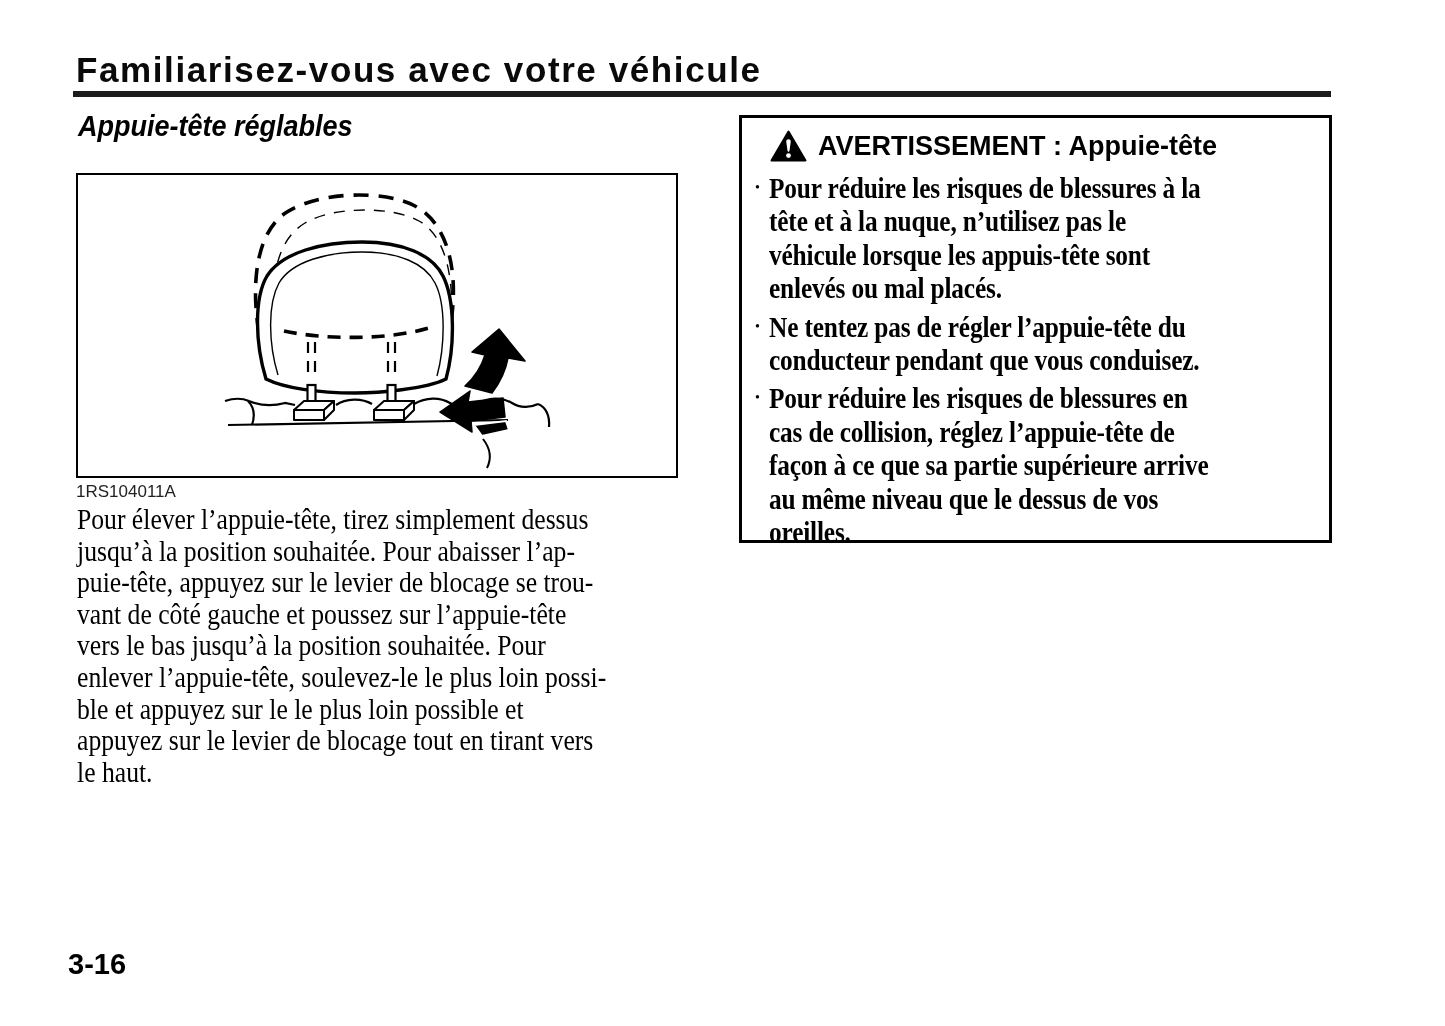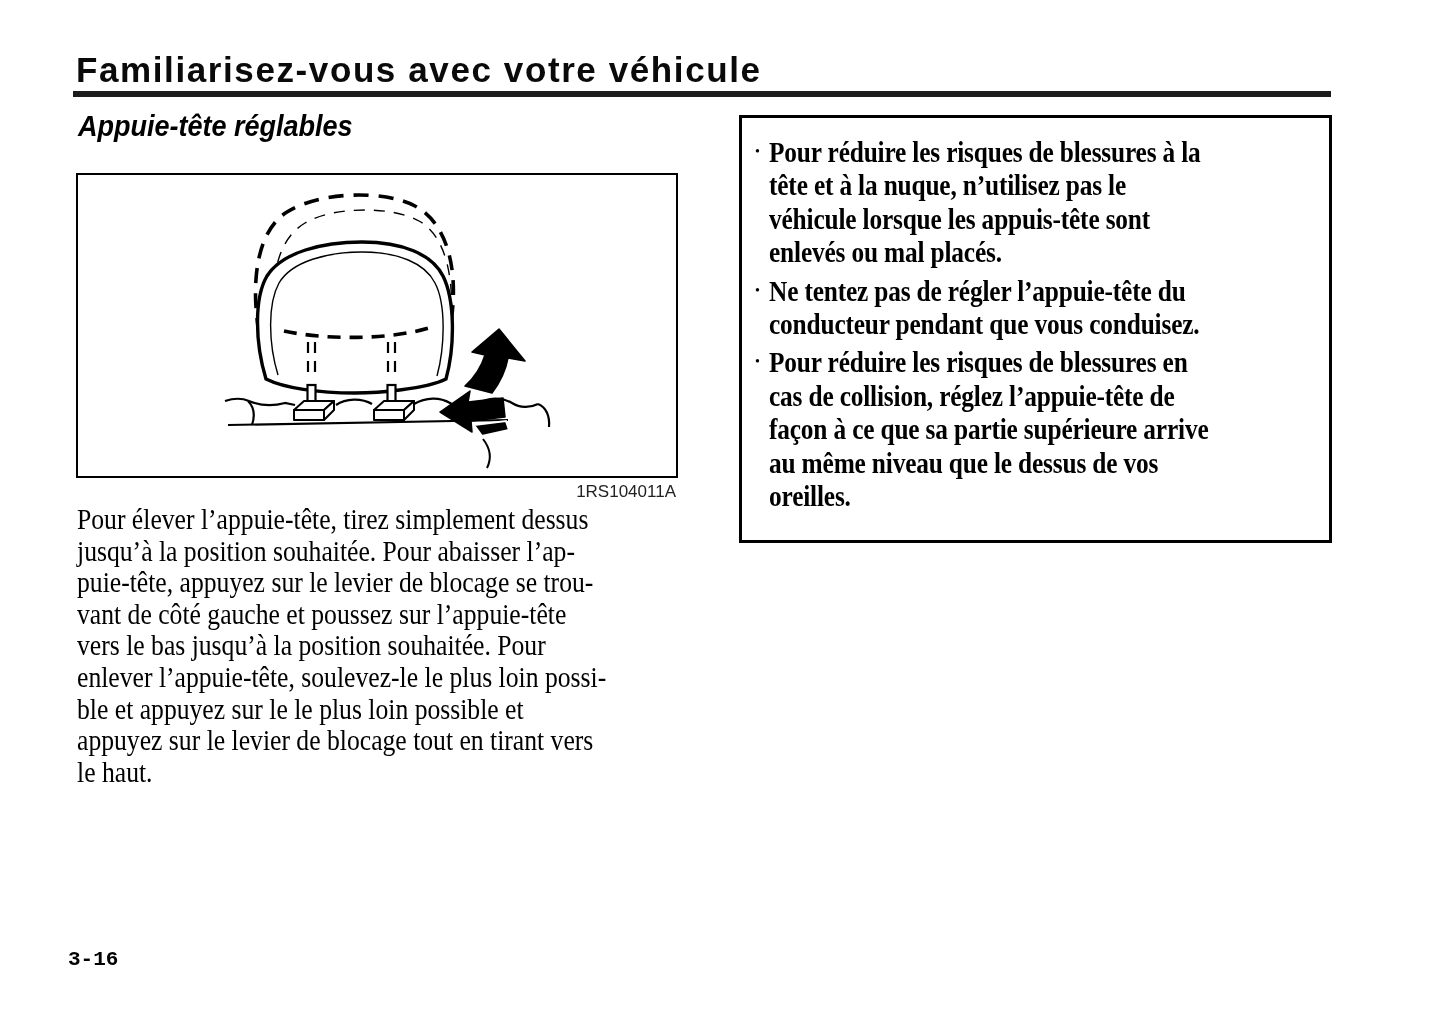--- a/index.html
+++ b/index.html
@@ -45,21 +45,21 @@
   .figure-box {
     left: 76px; top: 173px;
     width: 598px; height: 301px;
     border: 2px solid #000;
     background: #fff;
   }
   .figure-box svg { display: block; width: 598px; height: 301px; }
   .figure-caption {
     left: 76px; top: 482px;
     width: 600px;
-    text-align: right;
+    text-align: left;
     font-family: "Liberation Sans", sans-serif;
     font-size: 17px;
     color: #222;
     white-space: pre;
   }
 
   
   .body-text {
     left: 77px; top: 503px;
     width: 740px;
@@ -112,23 +112,23 @@
     line-height: 33.4px;
     letter-spacing: -0.2px;
     transform: scaleX(0.845);
     transform-origin: left top;
     white-space: pre;
   }
 
   
   .page-number {
     left: 68px; top: 948px;
-    font-family: Liberation Mono, monospace;
-    font-weight: bold;
-    font-size: 21px;
+    font-family: Liberation Sans, sans-serif;
+    font-weight: bold;
+    font-size: 29px;
     white-space: pre;
   }
 </style>
 </head>
 <body>
 
 <div class="abs page-title">Familiarisez-vous avec votre véhicule</div>
 <div class="abs header-rule"></div>
 
 <div class="abs section-heading">Appuie-tête réglables</div>
@@ -186,20 +186,28 @@
 jusqu’à la position souhaitée. Pour abaisser l’ap-
 puie-tête, appuyez sur le levier de blocage se trou-
 vant de côté gauche et poussez sur l’appuie-tête
 vers le bas jusqu’à la position souhaitée. Pour
 enlever l’appuie-tête, soulevez-le le plus loin possi-
 ble et appuyez sur le le plus loin possible et
 appuyez sur le levier de blocage tout en tirant vers
 le haut.</div>
 
 <div class="abs warning-box">
+  <div class="warning-titlebar">
+    <svg class="warning-icon" viewBox="0 0 37 32">
+      <path d="M18.5 1.5 L35.5 30.5 H1.5 Z" fill="#000" stroke="#000" stroke-width="2" stroke-linejoin="round"></path>
+      <path d="M18.5 9.2 C20.2 9.2 20.9 10.3 20.7 12.1 L19.6 20 C19.4 21.2 19.1 21.8 18.5 21.8 C17.9 21.8 17.6 21.2 17.4 20 L16.3 12.1 C16.1 10.3 16.8 9.2 18.5 9.2 Z" fill="#fff"></path>
+      <circle cx="18.5" cy="25.6" r="2.4" fill="#fff"></circle>
+    </svg>
+    <span class="warning-title">AVERTISSEMENT : Appuie-tête</span>
+  </div>
   <div class="warning-bullets">
     <div class="warning-bullet">
       <span class="bullet-dot">•</span>
       <span class="bullet-text">Pour réduire les risques de blessures à la
 tête et à la nuque, n’utilisez pas le
 véhicule lorsque les appuis-tête sont
 enlevés ou mal placés.</span>
     </div>
     <div class="warning-bullet">
       <span class="bullet-dot">•</span>

